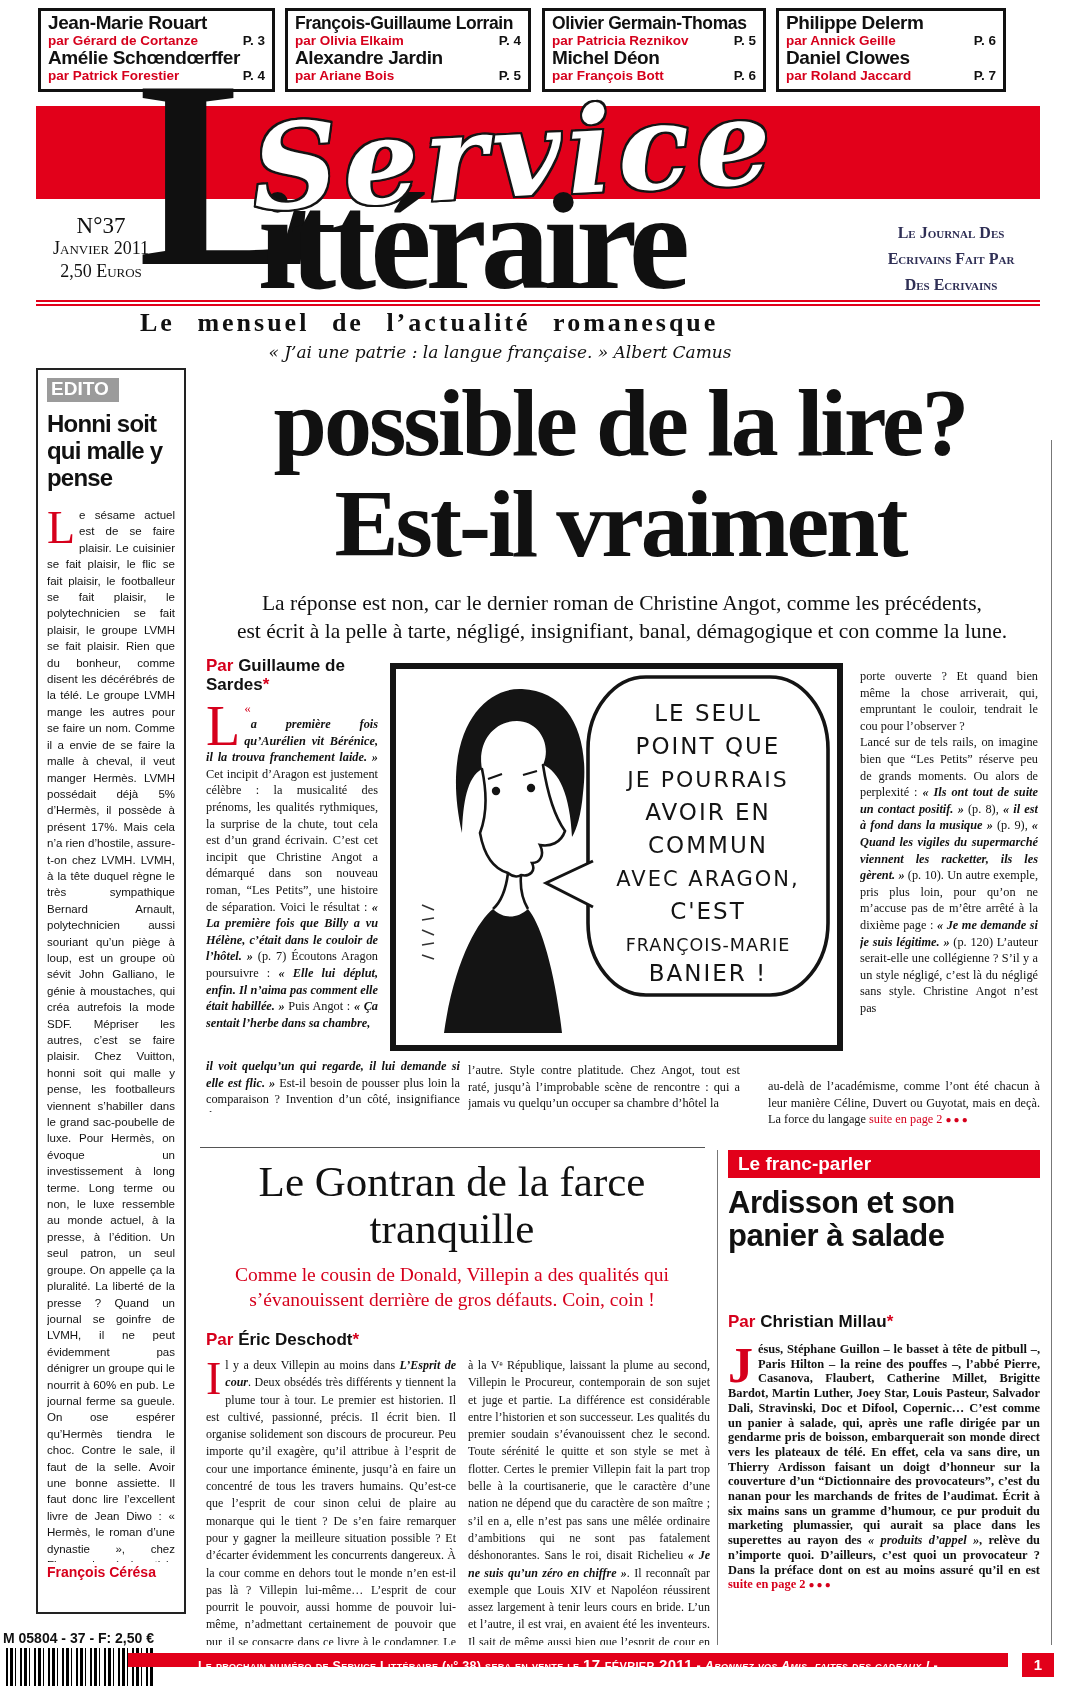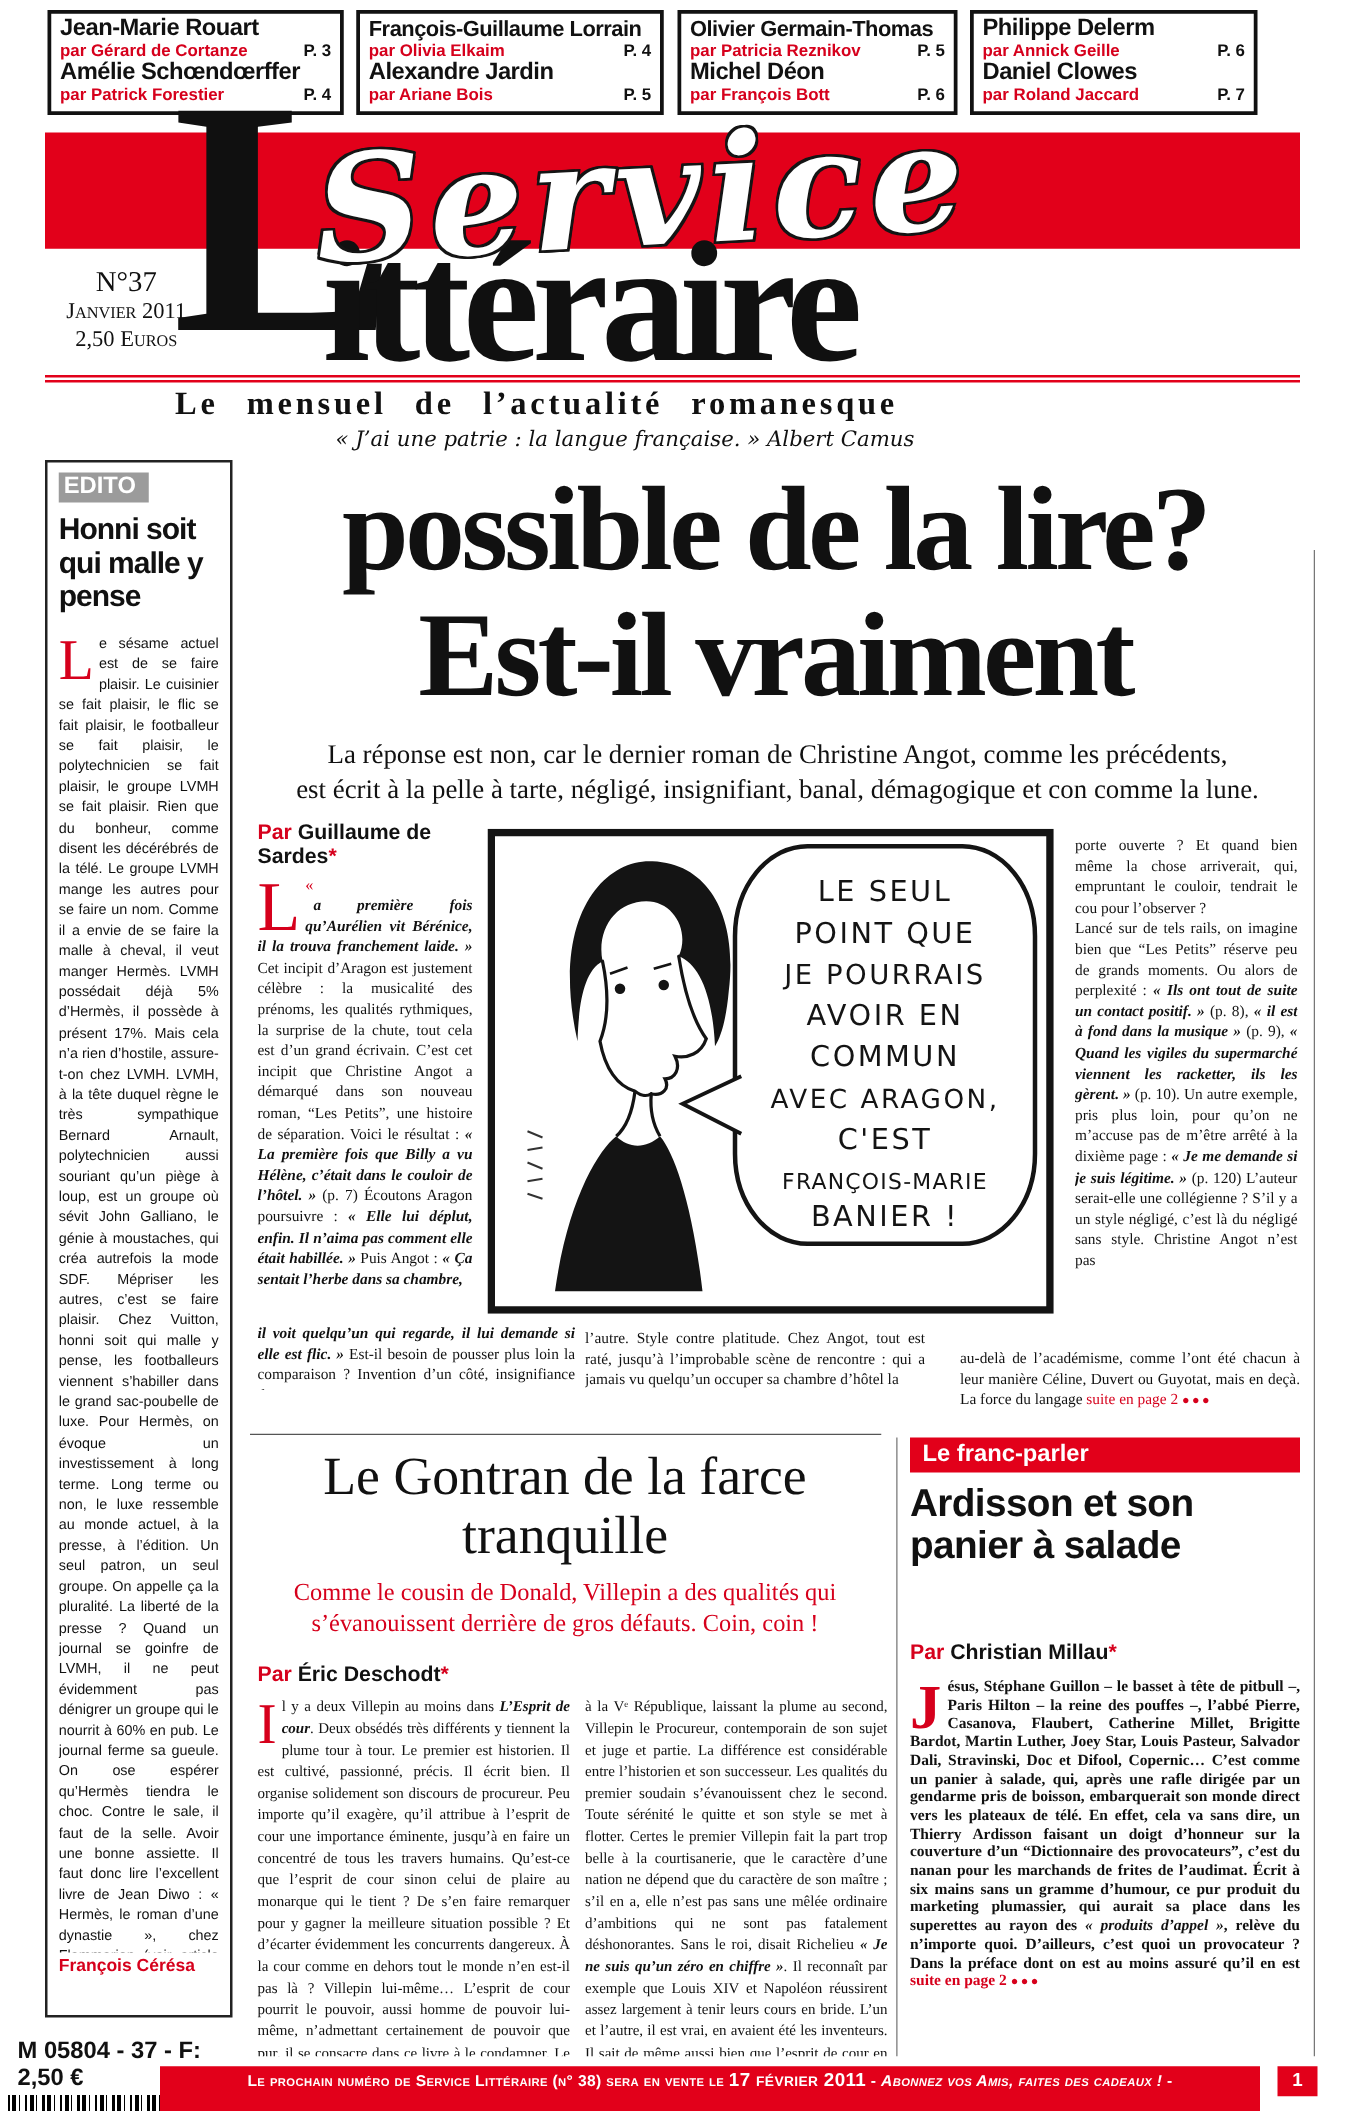--- a/index.html
+++ b/index.html
@@ -46,21 +46,21 @@
   .edito-title{font-family:"Liberation Sans",sans-serif;font-weight:bold;font-size:24px;line-height:27px;
          letter-spacing:-.8px;margin-top:8px;}
   .edito-body{margin-top:16px;font-family:"Liberation Sans",sans-serif;font-size:11.5px;line-height:16.4px;
          text-align:justify;height:1055px;overflow:hidden;}
   .edito-sig{font-family:"Liberation Sans",sans-serif;font-weight:bold;font-size:14px;color:#d6001c;margin-top:2px;}
   .dc{float:left;color:#d6001c;font-family:"Liberation Serif",serif;}
   .dc-edito{font-size:46px;line-height:38px;padding:2px 4px 0 0;}
 
   
   .barcode{position:absolute;left:0;top:1630px;width:166px;height:59px;background:#fff;}
-  .barcode-text{font-family:"Liberation Sans",sans-serif;font-weight:bold;font-size:19px;padding-left:14px;}
+  .barcode-text{font-family:"Liberation Sans",sans-serif;font-weight:bold;font-size:14px;padding-left:3px;}
   .barcode-stripes{margin-top:2px;margin-left:6px;width:148px;height:38px;
       background:repeating-linear-gradient(90deg,#000 0 2px,#fff 2px 4px,#000 4px 7px,#fff 7px 9px,#000 9px 10px,#fff 10px 14px);}
 
   
   .headline{position:absolute;left:192px;top:372px;width:856px;text-align:center;
        font-weight:bold;font-size:96px;line-height:101px;letter-spacing:-3px;}
   .standfirst{position:absolute;left:196px;top:590px;width:852px;text-align:center;
        font-size:21.5px;line-height:27.5px;white-space:pre-line;}
   .byline{font-family:"Liberation Sans",sans-serif;font-weight:bold;font-size:17px;line-height:19px;color:#111;}
   .by-main{position:absolute;left:206px;top:656px;width:160px;}
@@ -100,21 +100,21 @@
       color:#fff;font-family:"Liberation Sans",sans-serif;font-weight:bold;font-size:19px;
       line-height:28px;padding-left:10px;}
   .fp-head{position:absolute;left:728px;top:1186px;width:312px;font-family:"Liberation Sans",sans-serif;
       font-weight:bold;font-size:31px;line-height:33px;letter-spacing:-.5px;}
   .by-fp{position:absolute;left:728px;top:1312px;width:260px;}
   .fp-body{position:absolute;left:728px;top:1342px;width:312px;height:303px;font-weight:bold;
       font-size:12.4px;line-height:14.7px;text-align:justify;overflow:hidden;}
   .dc-fp{font-size:50px;line-height:40px;padding:3px 5px 0 0;font-weight:bold;}
 
   
-  .footer-bar{position:absolute;left:128px;top:1653px;width:880px;height:36px;background:#e2001a;
+  .footer-bar{position:absolute;left:128px;top:1653px;width:880px;height:14px;background:#e2001a;
       color:#fff;font-family:"Liberation Sans",sans-serif;font-weight:bold;font-size:12.5px;
       line-height:24px;text-align:center;font-variant:small-caps;letter-spacing:.3px;}
   .footer-bar .fbig{font-size:15px;}
   .footer-bar .fit{font-style:italic;}
   .page-box{position:absolute;left:1022px;top:1653px;width:32px;height:24px;background:#e2001a;
       color:#fff;font-family:"Liberation Sans",sans-serif;font-weight:bold;font-size:15px;
       line-height:24px;text-align:center;}
 </style>
 </head>
 <body>
@@ -172,20 +172,25 @@
 
   <div class="band"></div>
   <div class="issue-block">
     <div class="issue-no">N°37</div>
     <div class="issue-sc">Janvier 2011</div>
     <div class="issue-sc">2,50 Euros</div>
   </div>
   <div class="logo-l">L</div>
   <div class="logo-rest">ittéraire</div>
   <div class="logo-script">Service</div>
+  <div class="journal-block">
+    <div>Le Journal Des</div>
+    <div>Ecrivains Fait Par</div>
+    <div>Des Ecrivains</div>
+  </div>
   <div class="double-rule"></div>
   <div class="subtitle">Le mensuel de l’actualité romanesque</div>
   <div class="camus">« J’ai une patrie : la langue française. » Albert Camus</div>
 
   <div class="edito">
     <span class="edito-label">EDITO</span>
     <div class="edito-title">Honni soit qui malle y pense</div>
     <div class="edito-body">
       <span class="dc dc-edito">L</span><span>e sésame actuel est de se faire plaisir. Le cuisinier se fait plaisir, le flic se fait plaisir, le footballeur se fait plaisir, le polytechnicien se fait plaisir, le groupe LVMH se fait plaisir. Rien que du bonheur, comme disent les décérébrés de la télé. Le groupe LVMH mange les autres pour se faire un nom. Comme il a envie de se faire la malle à cheval, il veut manger Hermès. LVMH possédait déjà 5% d’Hermès, il possède à présent 17%. Mais cela n’a rien d’hostile, assure-t-on chez LVMH. LVMH, à la tête duquel règne le très sympathique Bernard Arnault, polytechnicien aussi souriant qu’un piège à loup, est un groupe où sévit John Galliano, le génie à moustaches, qui créa autrefois la mode SDF. Mépriser les autres, c’est se faire plaisir. Chez Vuitton, honni soit qui malle y pense, les footballeurs viennent s’habiller dans le grand sac-poubelle de luxe. Pour Hermès, on évoque un investissement à long terme. Long terme ou non, le luxe ressemble au monde actuel, à la presse, à l’édition. Un seul patron, un seul groupe. On appelle ça la pluralité. La liberté de la presse ? Quand un journal se goinfre de LVMH, il ne peut évidemment pas dénigrer un groupe qui le nourrit à 60% en pub. Le journal ferme sa gueule. On ose espérer qu’Hermès tiendra le choc. Contre le sale, il faut de la selle. Avoir une bonne assiette. Il faut donc lire l’excellent livre de Jean Diwo : « Hermès, le roman d’une dynastie », chez Flammarion (voir article page 6). Et se faire plaisir, bien sûr.</span>
     </div>

